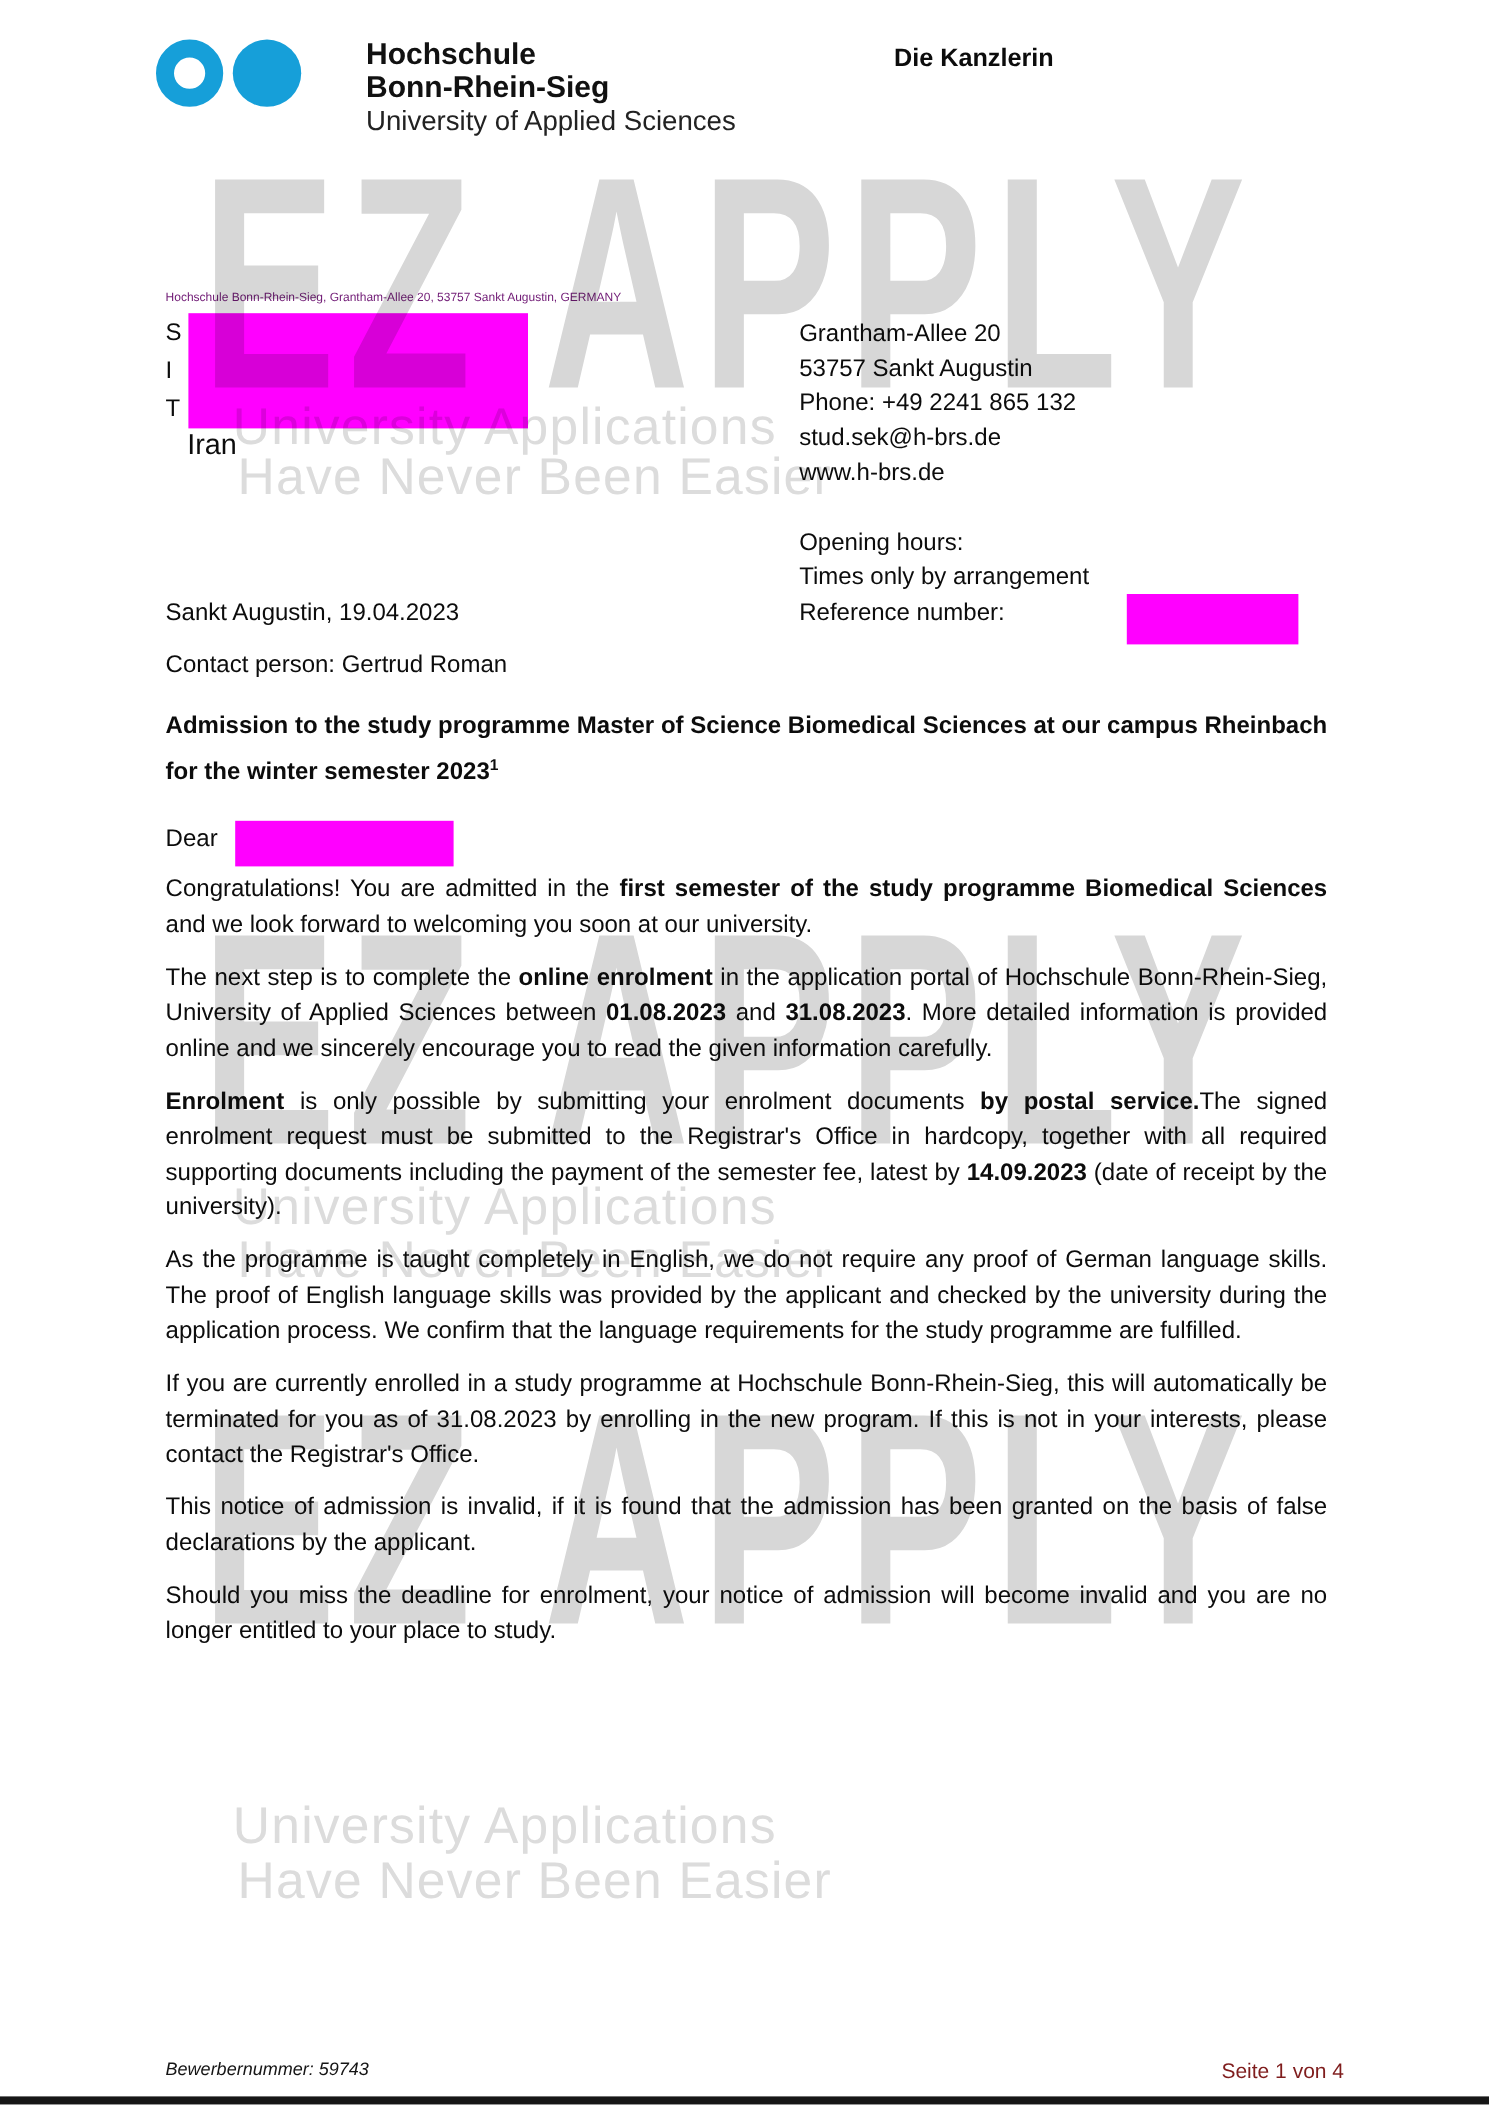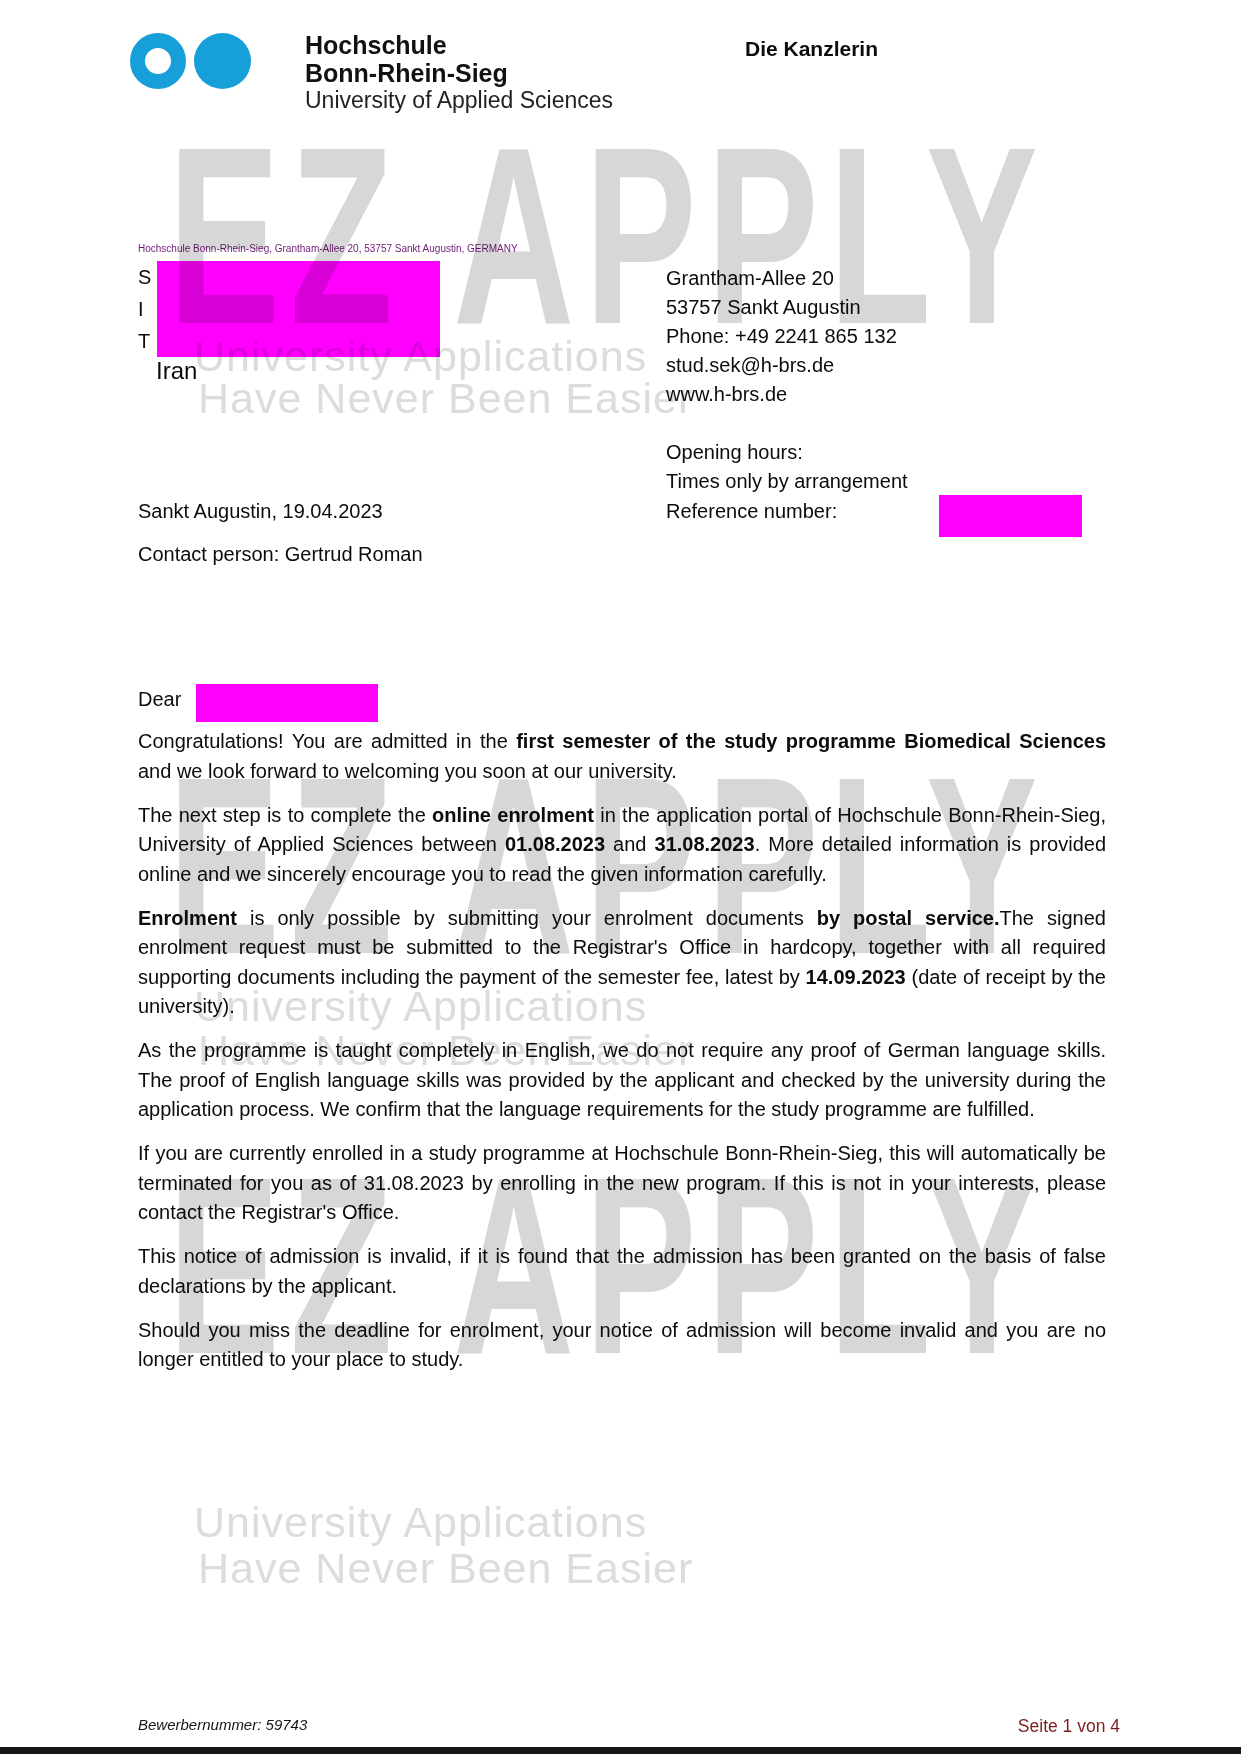--- a/index.html
+++ b/index.html
@@ -102,20 +102,21 @@
     <div>www.h-brs.de</div>
   </div>
   <div class="abs open-label">Opening hours:</div>
   <div class="abs open-value">Times only by arrangement</div>
 
   <div class="abs place-date">Sankt Augustin, 19.04.2023</div>
   <div class="abs ref-label">Reference number:</div>
   <div class="abs redact box-ref"></div>
   <div class="abs contact-person">Contact person: Gertrud Roman</div>
 
+  <h1 class="abs subject"><span>Admission to the study programme Master of Science Biomedical Sciences at our campus Rheinbach for the winter semester 2023</span><sup>1</sup></h1>
 
   <div class="abs salutation">Dear</div>
   <div class="abs redact box-name"></div>
 
   <div class="abs body">
     <p><span>Congratulations! You are admitted in the </span><b>first semester of the study programme Biomedical Sciences</b><span> and we look forward to welcoming you soon at our university.</span></p>
     <p><span>The next step is to complete the </span><b>online enrolment</b><span> in the application portal of Hochschule Bonn-Rhein-Sieg, University of Applied Sciences between </span><b>01.08.2023</b><span> and </span><b>31.08.2023</b><span>. More detailed information is provided online and we sincerely encourage you to read the given information carefully.</span></p>
     <p><b>Enrolment</b><span> is only possible by submitting your enrolment documents </span><b>by postal service.</b><span>The signed enrolment request must be submitted to the Registrar's Office in hardcopy, together with all required supporting documents including the payment of the semester fee, latest by </span><b>14.09.2023</b><span> (date of receipt by the university).</span></p>
     <p><span>As the programme is taught completely in English, we do not require any proof of German language skills. The proof of English language skills was provided by the applicant and checked by the university during the application process. We confirm that the language requirements for the study programme are fulfilled.</span></p>
     <p><span>If you are currently enrolled in a study programme at Hochschule Bonn-Rhein-Sieg, this will automatically be terminated for you as of 31.08.2023 by enrolling in the new program. If this is not in your interests, please contact the Registrar's Office.</span></p>

